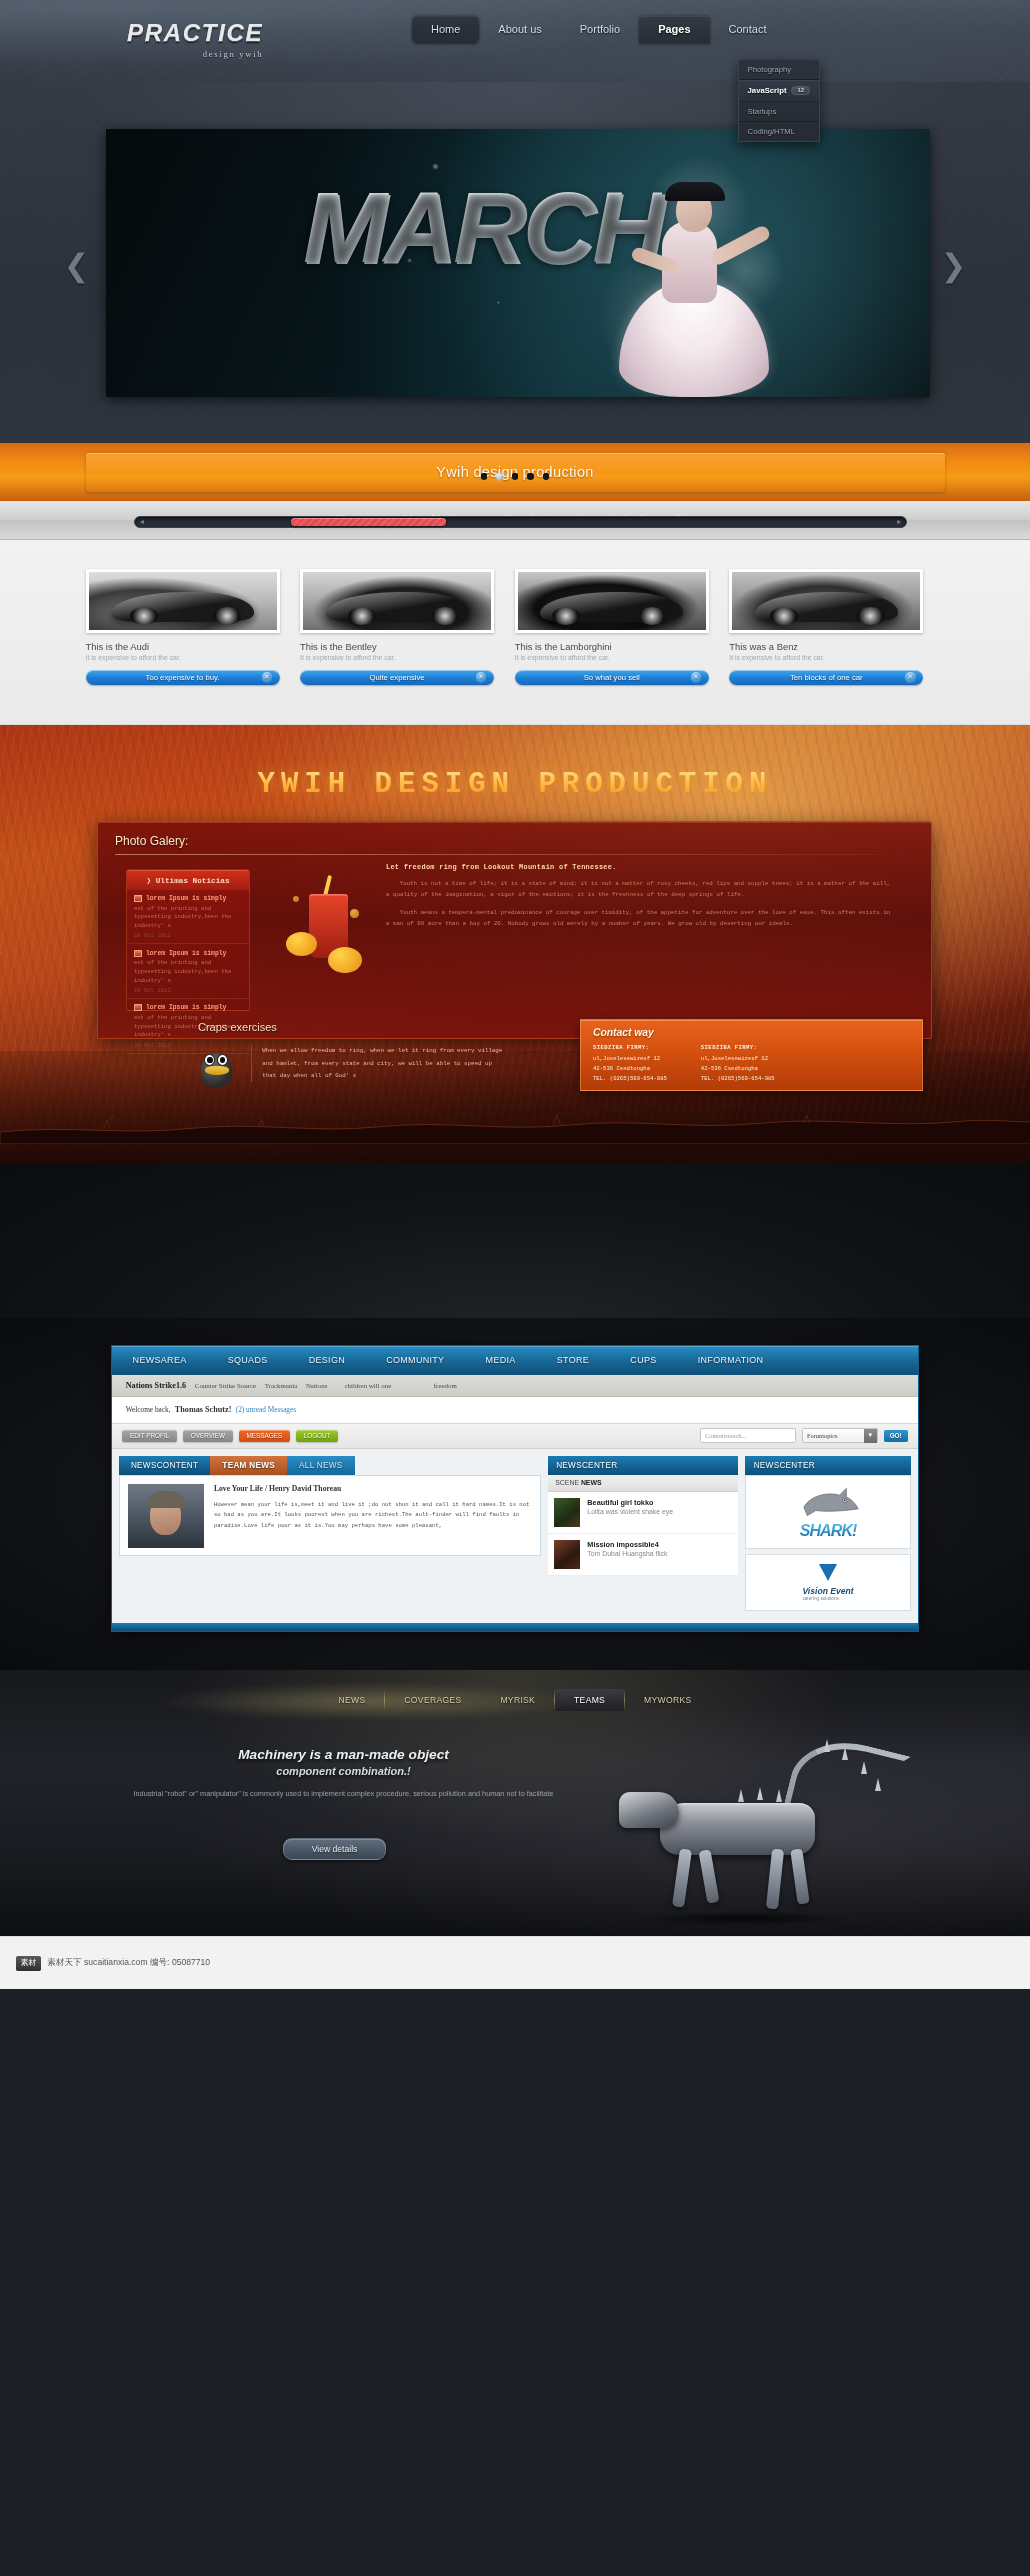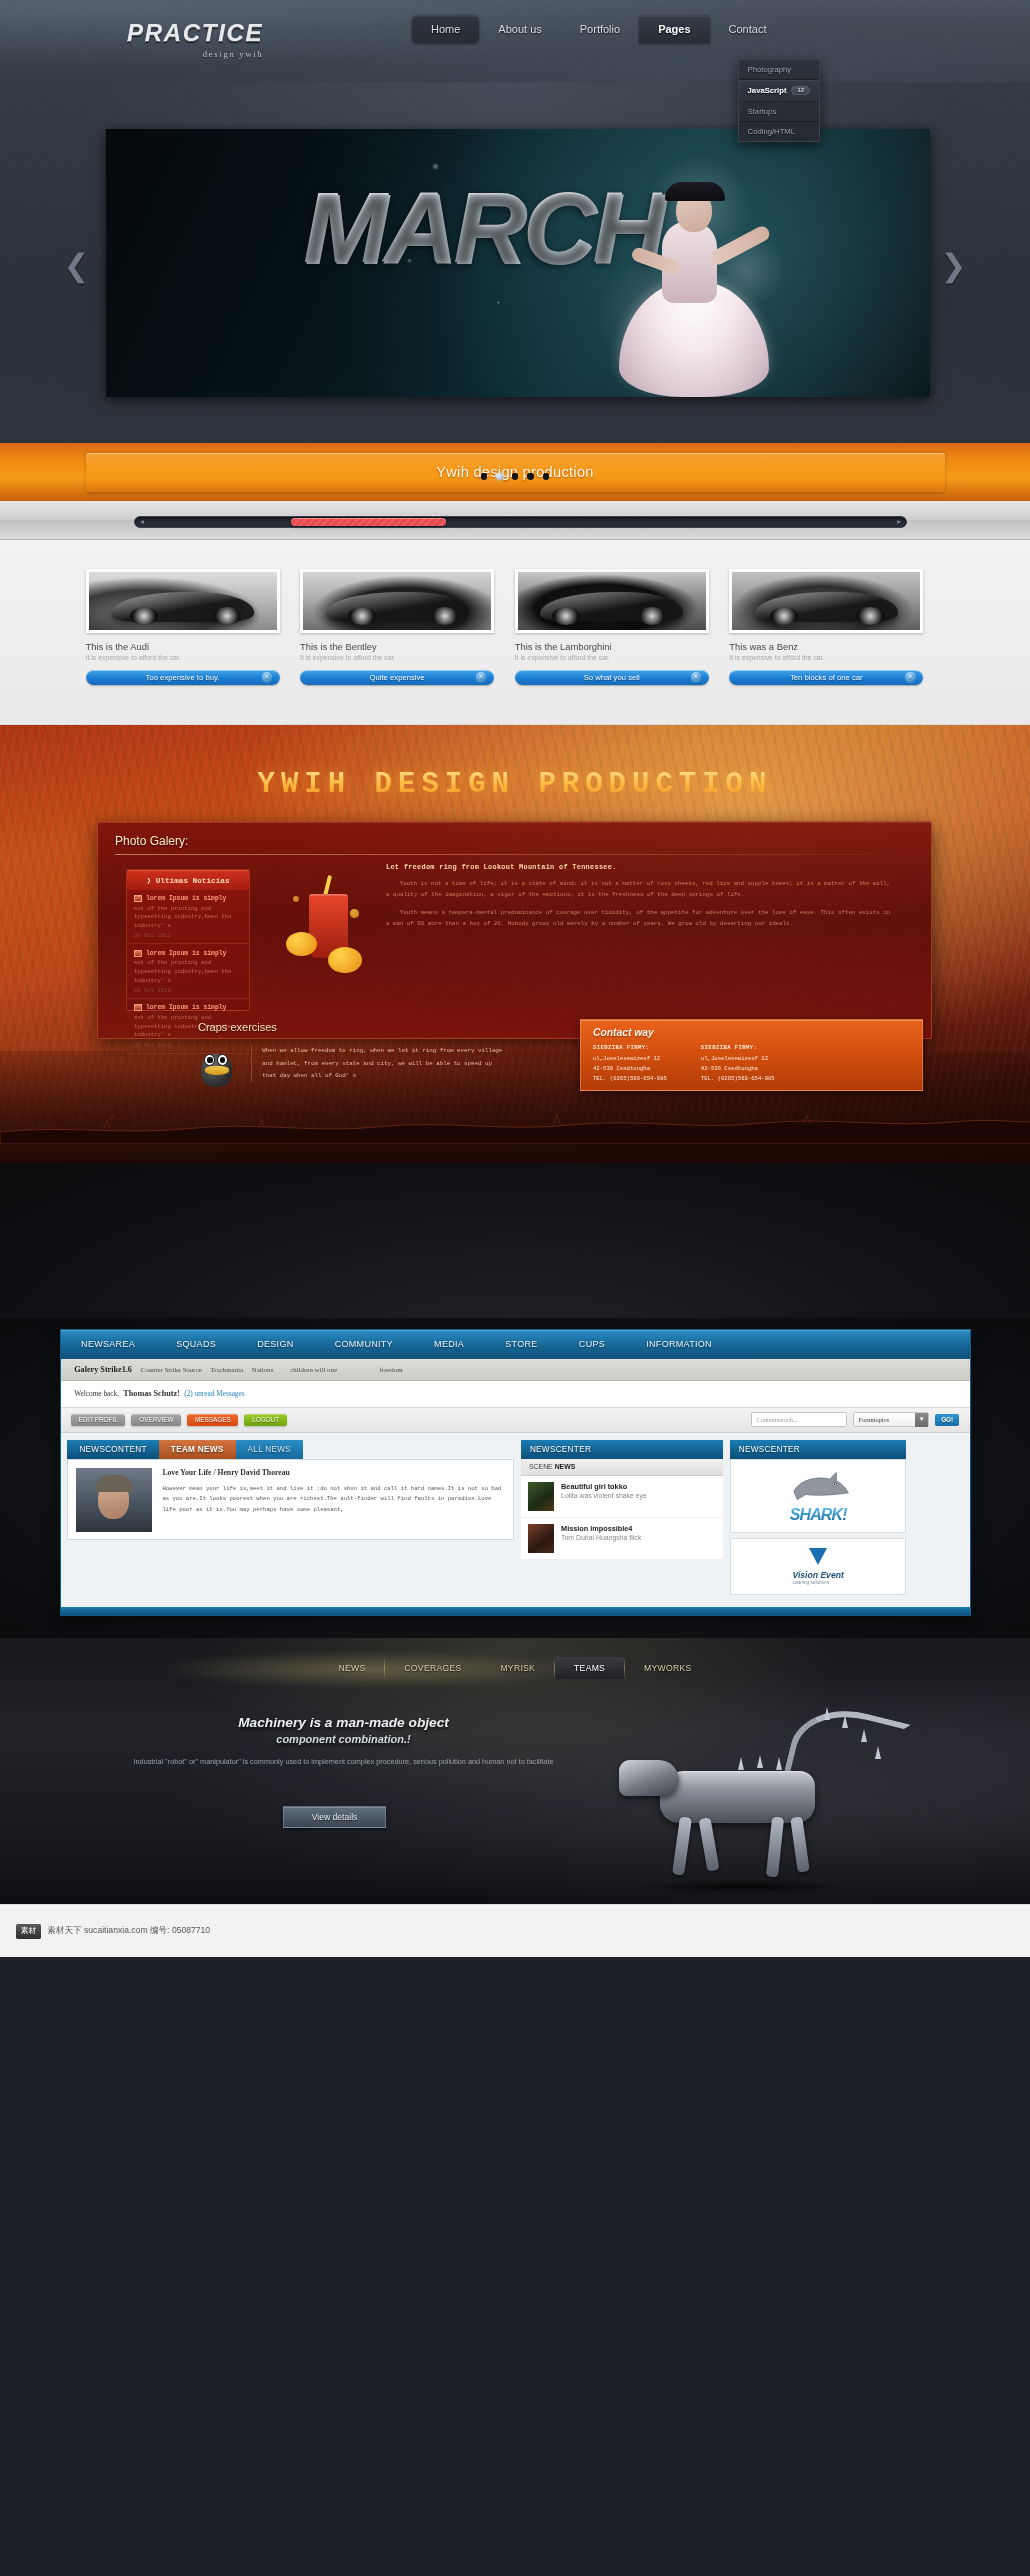--- a/index.html
+++ b/index.html
@@ -344,21 +344,21 @@
     height:155px;
     background: radial-gradient(ellipse at 50% 120%, #22242a 0%, #121316 55%, #0b0c0e 100%);
   }
 
   
   .gaming-band {
     background: radial-gradient(ellipse at 50% 50%, #24262c 0%, #121317 60%, #0a0b0d 100%);
     padding: 10.3px 0 22px;
   }
   .gaming {
-    width:911px; margin:0 auto; background:#f4f4f4;
+    width:808px; margin:16px auto; background:#f4f4f4;
     border:0.9px solid #0f5e8c; box-shadow: 0 3.4px 13.7px rgba(0,0,0,.6);
   }
   .gm-nav {
     height:29px; display:flex; align-items:center; gap:0;
     background: linear-gradient(180deg,#2a8fc4 0%, #1a6e9f 42%, #0f4f78 100%);
     box-shadow: inset 0 0.9px 0 rgba(255,255,255,.22);
   }
   .gm-nav-item {
     padding: 0 20.6px; color:#eef6fb; font-size:9px; letter-spacing:0.3px; cursor:pointer;
     line-height:29px; text-shadow:0 0.9px 1.7px rgba(0,30,50,.8);
@@ -485,21 +485,21 @@
     background: radial-gradient(ellipse at 50% 50%, rgba(230,210,130,.30), transparent 68%);
     filter: blur(2.6px);
   }
   .rb-text { position:absolute; left:120px; top:77px; width:447px; z-index:5; text-align:center;}
   .rb-h1 { font-style:italic; font-weight:bold; font-size:13.7px; color:#eceff2; text-shadow:0 1.7px 3.4px rgba(0,0,0,.8);}
   .rb-h2 { font-style:italic; font-weight:bold; font-size:11px; color:#d6dadf; margin-top:2.6px; text-shadow:0 1.7px 3.4px rgba(0,0,0,.8);}
   .rb-p { font-size:7.3px; color:#9aa0a8; line-height:1.9; margin-top:10.3px;}
   .rb-btn {
     position:absolute; left:283px; top:168px; width:103px; height:22px; z-index:5;
     background: linear-gradient(180deg, rgba(108,124,142,.85), rgba(62,74,88,.9));
-    border:0.9px solid rgba(170,190,210,.35); border-radius:0;
+    border:0.9px solid rgba(170,190,210,.35); border-radius:9px;
     display:flex;align-items:center;justify-content:center; cursor:pointer;
     color:#e8eef4; font-size:8.6px; text-shadow:0 0.9px 1.7px rgba(0,0,0,.7);
     box-shadow: inset 0 0.9px 0 rgba(255,255,255,.2), 0 1.7px 4.3px rgba(0,0,0,.5);
   }
   .mech { position:absolute; right:103px; bottom:8.6px; width:361px; height:215px; z-index:4;}
   .mech-body {
     position:absolute; left:94px; top:90px; width:155px; height:52px;
     background: linear-gradient(180deg,#c9ccd2 0%, #878c96 40%, #4a4f58 100%);
     border-radius: 24px 15.5px 19px 19px;
     box-shadow: 0 3.4px 8.6px rgba(0,0,0,.6), inset 0 1.7px 0 rgba(255,255,255,.3);
@@ -791,21 +791,21 @@
         <div class="gm-nav-item">SQUADS</div>
         <div class="gm-nav-item">DESIGN</div>
         <div class="gm-nav-item">COMMUNITY</div>
         <div class="gm-nav-item">MEDIA</div>
         <div class="gm-nav-item">STORE</div>
         <div class="gm-nav-item">CUPS</div>
         <div class="gm-nav-item">INFORMATION</div>
       </div>
 
       <div class="gm-sub">
-        <span class="strong">Galery Strike1.6</span>
+        <span class="strong">Nations Strike1.6</span>
         <span>Counter Strike Source</span>
         <span>Trackmania</span>
         <span>Nations</span>
         <span style="margin-left:8.6px">children will one</span>
         <span style="margin-left:34px">freedom</span>
       </div>
 
       <div class="gm-welcome">
         <span>Welcome back,</span>
         <b>Thomas Schutz!</b>

